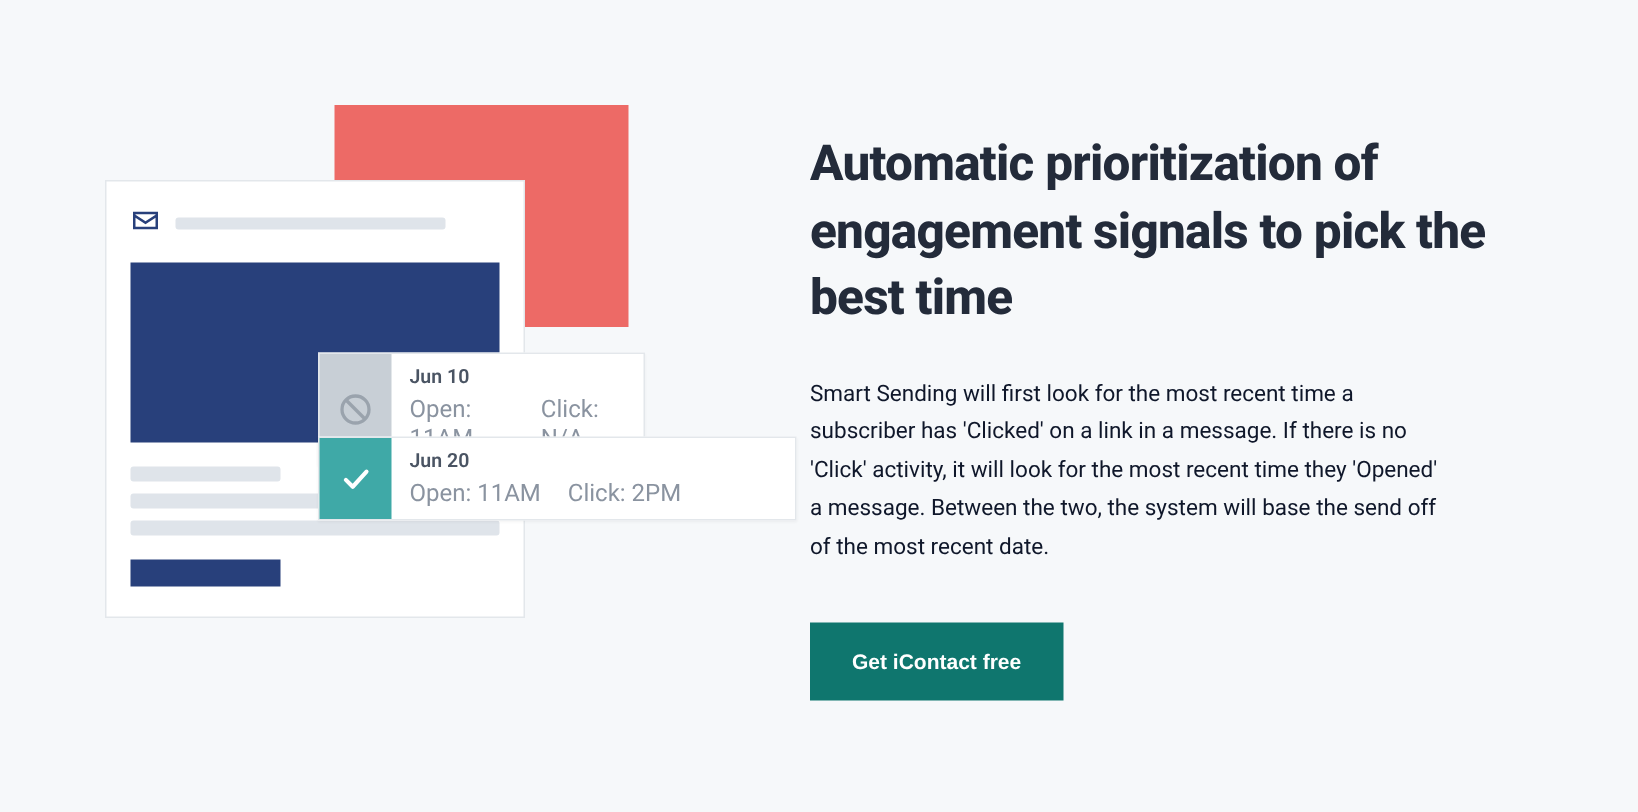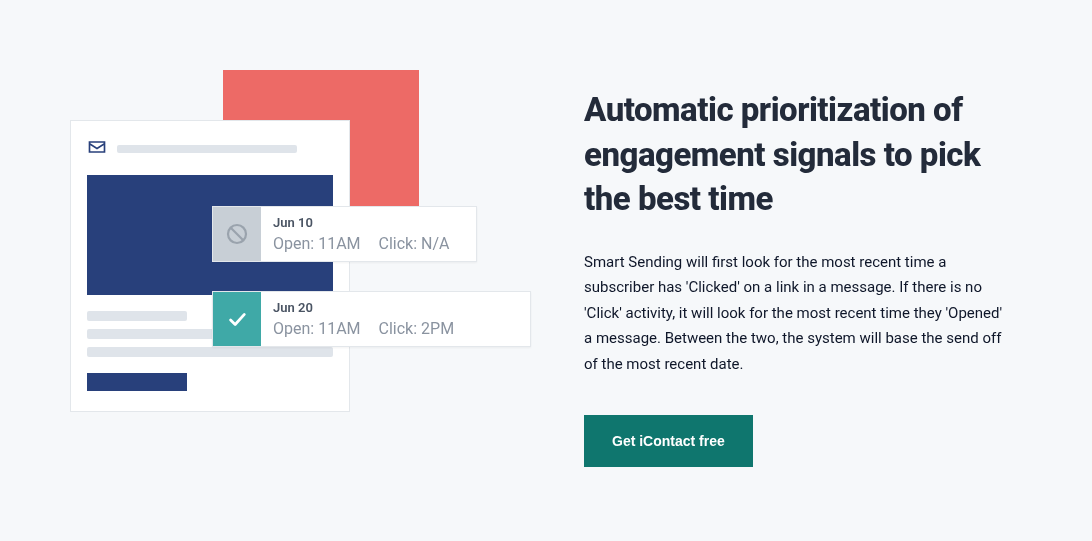--- a/index.html
+++ b/index.html
@@ -57,21 +57,21 @@
   .btn-block { height: 18px; width: 100px; background: #28407b; }
 
   .detail-card {
     position: absolute;
     display: flex;
     background: #fff;
     border: 1px solid #e3e7eb;
     align-items: stretch;
     box-shadow: 0 1px 2px rgba(0,0,0,0.05);
   }
-  .dc-1 { top: 136px; left: 152px; width: 265px; }
+  .dc-1 { top: 165px; left: 152px; width: 218px; }
   .dc-2 { top: 221px; left: 152px; width: 319px; }
   .dc-icon {
     width: 48px;
     display: flex;
     align-items: center;
     justify-content: center;
     flex-shrink: 0;
   }
   .dc-icon-gray { background: #c8cfd6; color: #9aa3ad; }
   .dc-icon-teal { background: #3fa9a7; color: #fff; }
@@ -81,21 +81,20 @@
     display: flex;
     flex-direction: column;
     gap: 4px;
   }
   .dc-date { font-size: 13px; font-weight: 600; color: #4a5463; }
   .dc-row { display: flex; gap: 18px; font-size: 16px; color: #8a93a0; }
 
   .right {
     flex: 1;
     padding-top: 18px;
-    margin-left: 44px;
   }
   .heading {
     font-size: 33px;
     font-weight: 800;
     color: #232b3a;
     line-height: 1.35;
     letter-spacing: -0.5px;
   }
   .body-text {
     margin-top: 28px;

